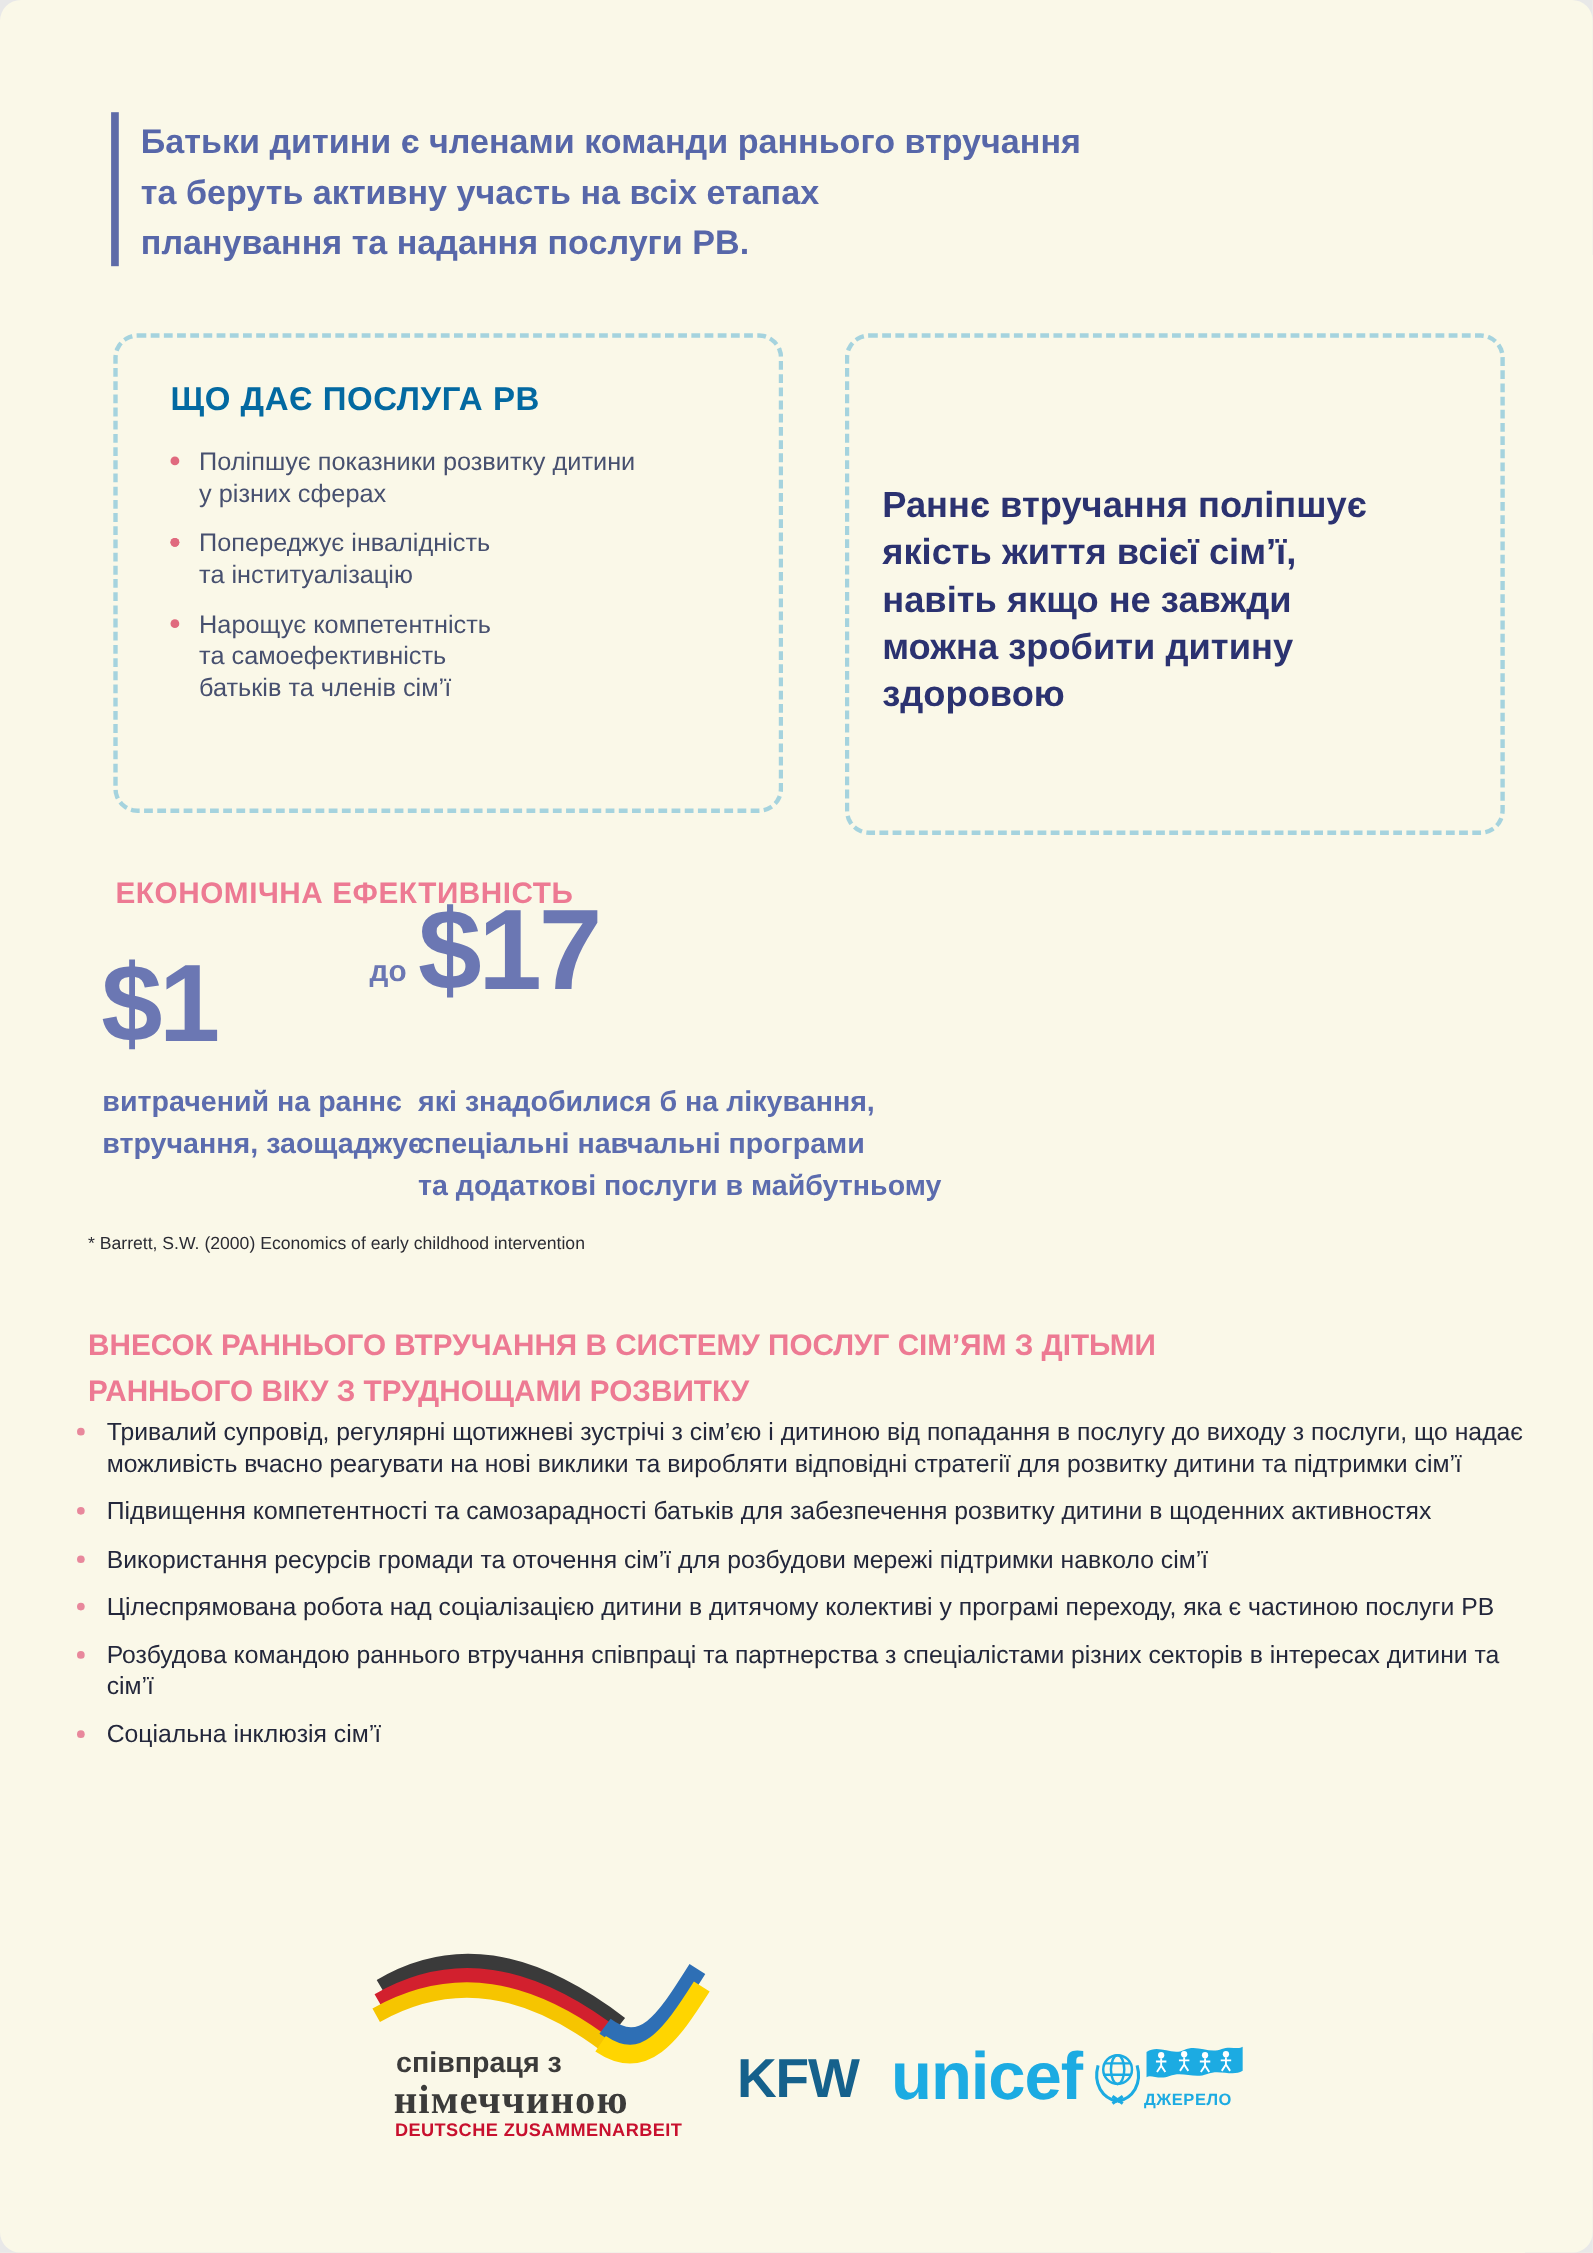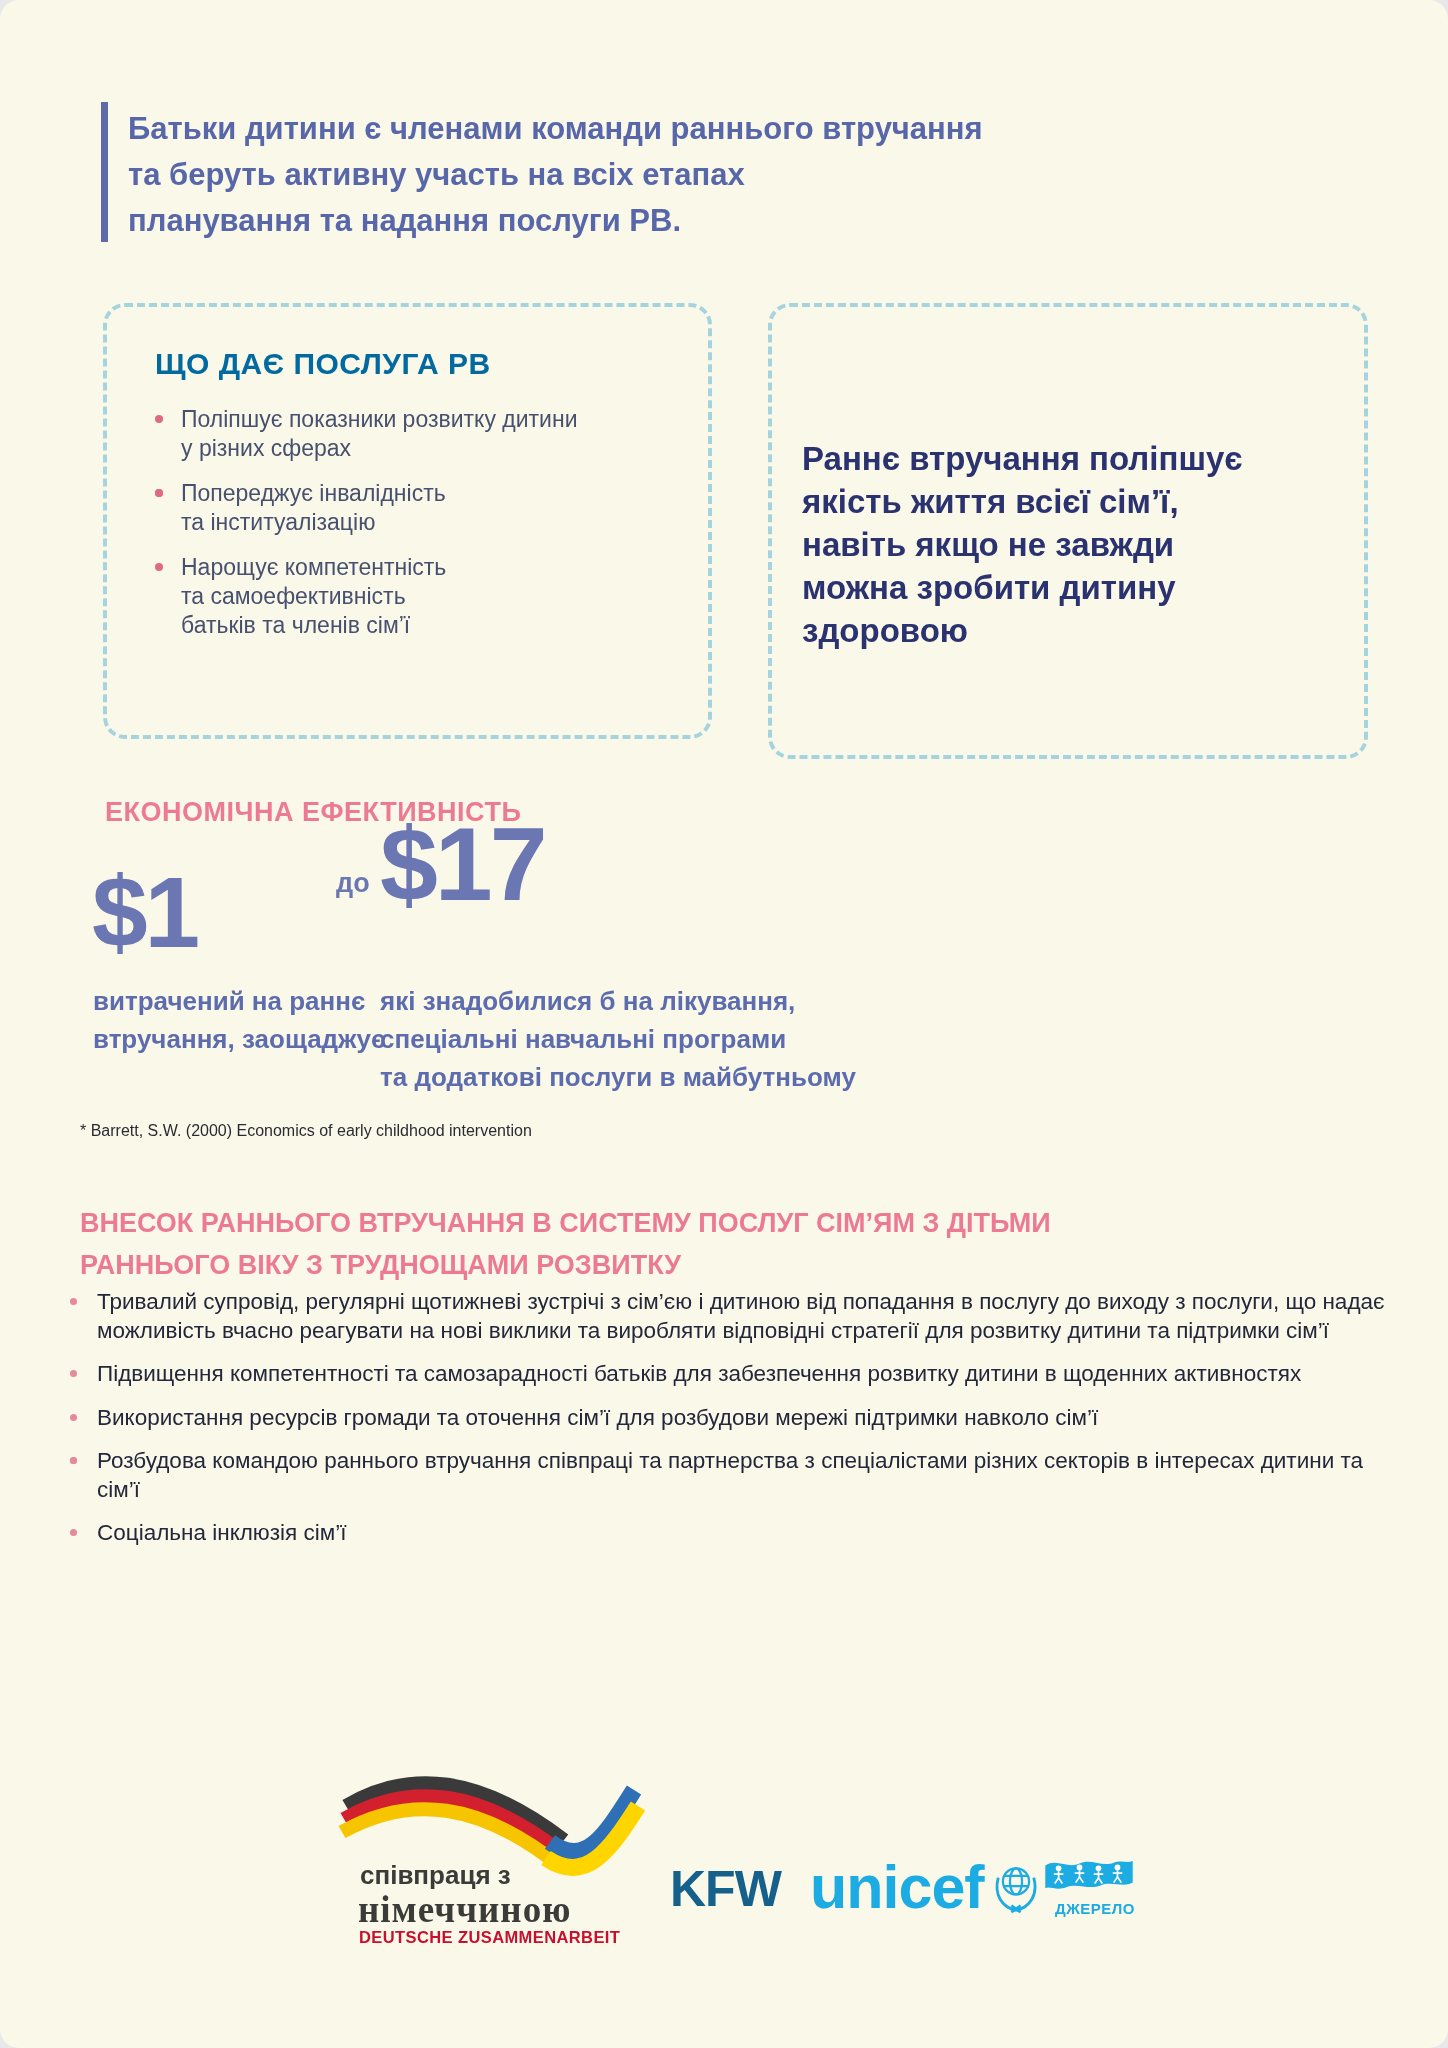--- a/index.html
+++ b/index.html
@@ -178,21 +178,21 @@
     position: absolute; left: 810px; top: 1852px;
     display: flex; align-items: center;
   }
   .unicef .wordmark {
     font-size: 61px; font-weight: 700; color: #1CABE2;
     letter-spacing: -1px;
   }
   .unicef svg { margin-left: 4px; }
   .dzherelo {
     position: absolute; left: 1040px; top: 1856px;
-    width: 95px; text-align: right;
+    width: 95px; text-align: left;
   }
   .dzherelo .wordmark {
     margin-top: 2px;
     font-size: 15px; font-weight: bold; color: #1CABE2;
     letter-spacing: 0.5px;
   }
 </style>
 </head>
 <body>
 
@@ -235,21 +235,21 @@
 спеціальні навчальні програми
 та додаткові послуги в майбутньому</div>
   <div class="footnote">* Barrett, S.W. (2000) Economics of early childhood intervention</div>
 
   <h2 class="contrib-title">ВНЕСОК РАННЬОГО ВТРУЧАННЯ В СИСТЕМУ ПОСЛУГ СІМ’ЯМ З ДІТЬМИ
 РАННЬОГО ВІКУ З ТРУДНОЩАМИ РОЗВИТКУ</h2>
   <ul class="contrib-list">
     <li><span class="dot"></span><span>Тривалий супровід, регулярні щотижневі зустрічі з сім’єю і дитиною від попадання в послугу до виходу з послуги, що надає можливість вчасно реагувати на нові виклики та виробляти відповідні стратегії для розвитку дитини та підтримки сім’ї</span></li>
     <li><span class="dot"></span><span>Підвищення компетентності та самозарадності батьків для забезпечення розвитку дитини в щоденних активностях</span></li>
     <li><span class="dot"></span><span>Використання ресурсів громади та оточення сім’ї для розбудови мережі підтримки навколо сім’ї</span></li>
-    <li><span class="dot"></span></li>
+    <li><span class="dot"></span><span>Цілеспрямована робота над соціалізацією дитини в дитячому колективі у програмі переходу, яка є частиною послуги РВ</span></li>
     <li><span class="dot"></span><span>Розбудова командою раннього втручання співпраці та партнерства з спеціалістами різних секторів в інтересах дитини та сім’ї</span></li>
     <li><span class="dot"></span><span>Соціальна інклюзія сім’ї</span></li>
   </ul>
 
   <div class="coop">
     <svg width="310" height="112" viewBox="0 0 310 112">
       <path d="M8,40 C72,2 142,10 226,74" stroke="#3A3A3A" stroke-width="14" fill="none"></path>
       <path d="M6,53 C72,15 142,23 224,87" stroke="#D2202E" stroke-width="14" fill="none"></path>
       <path d="M4,66 C72,28 142,36 222,100" stroke="#F6C500" stroke-width="14" fill="none"></path>
       <path d="M212,76 C248,103 268,68 296,24" stroke="#2E6FB5" stroke-width="17" fill="none"></path>

